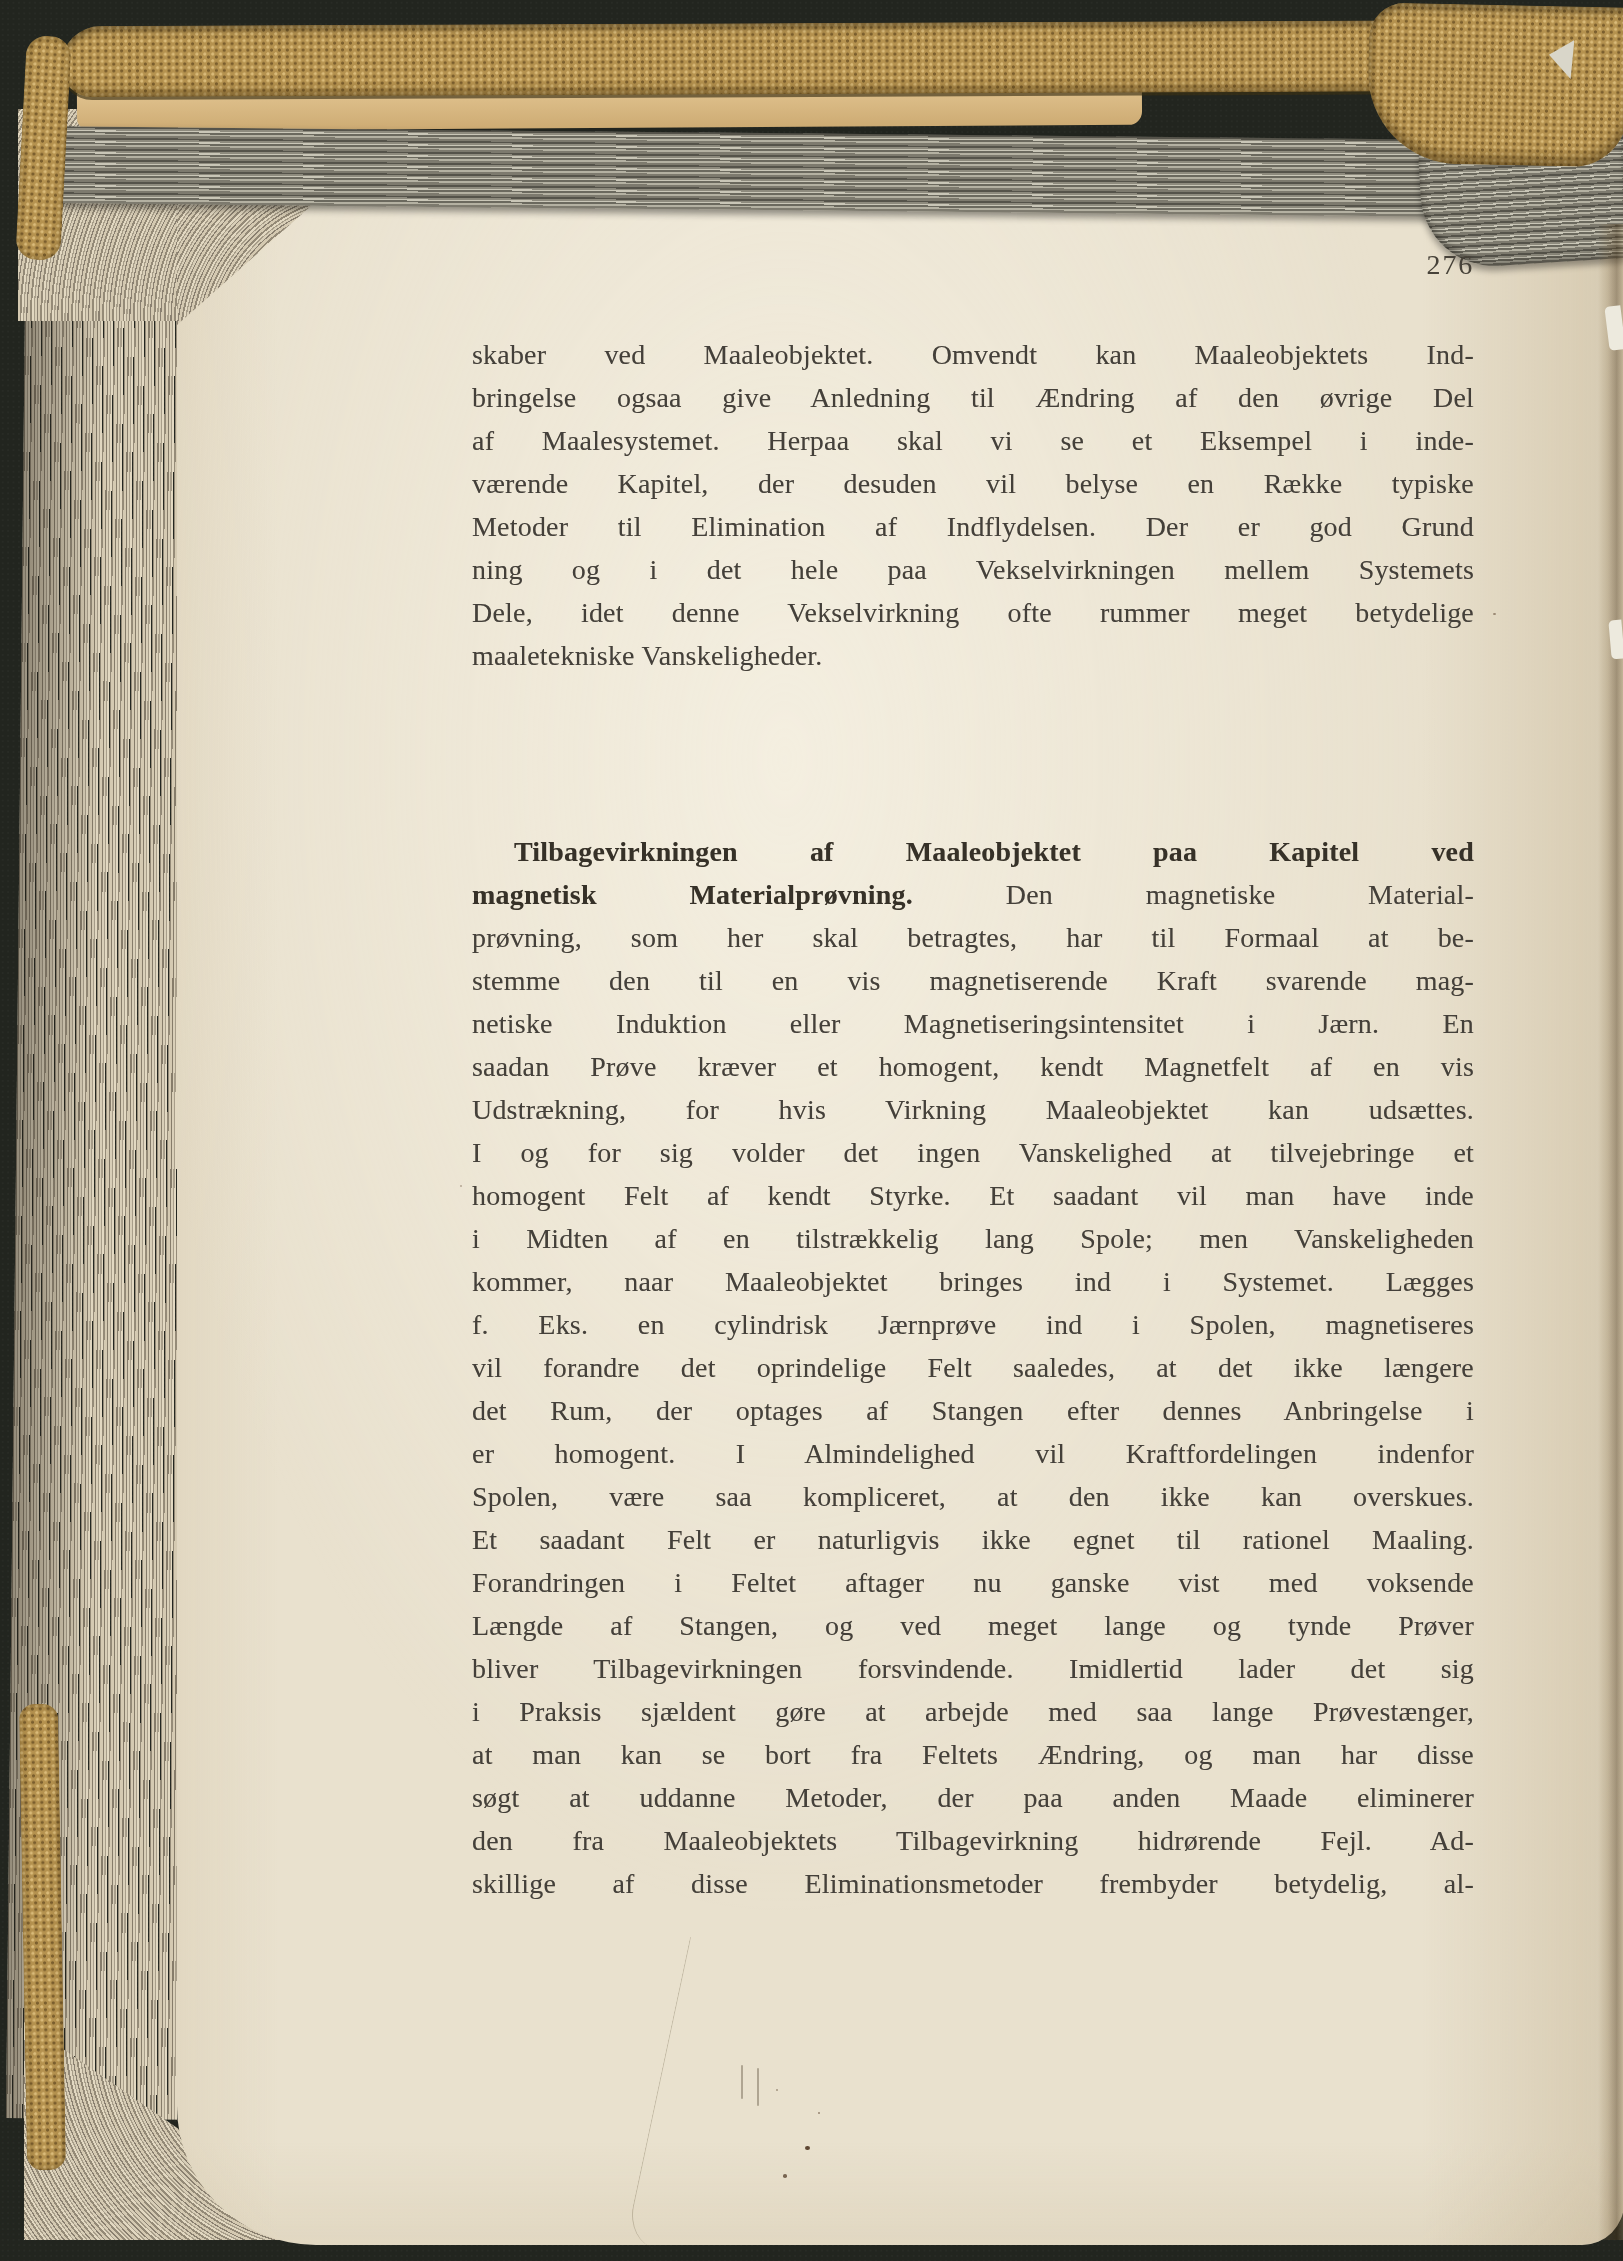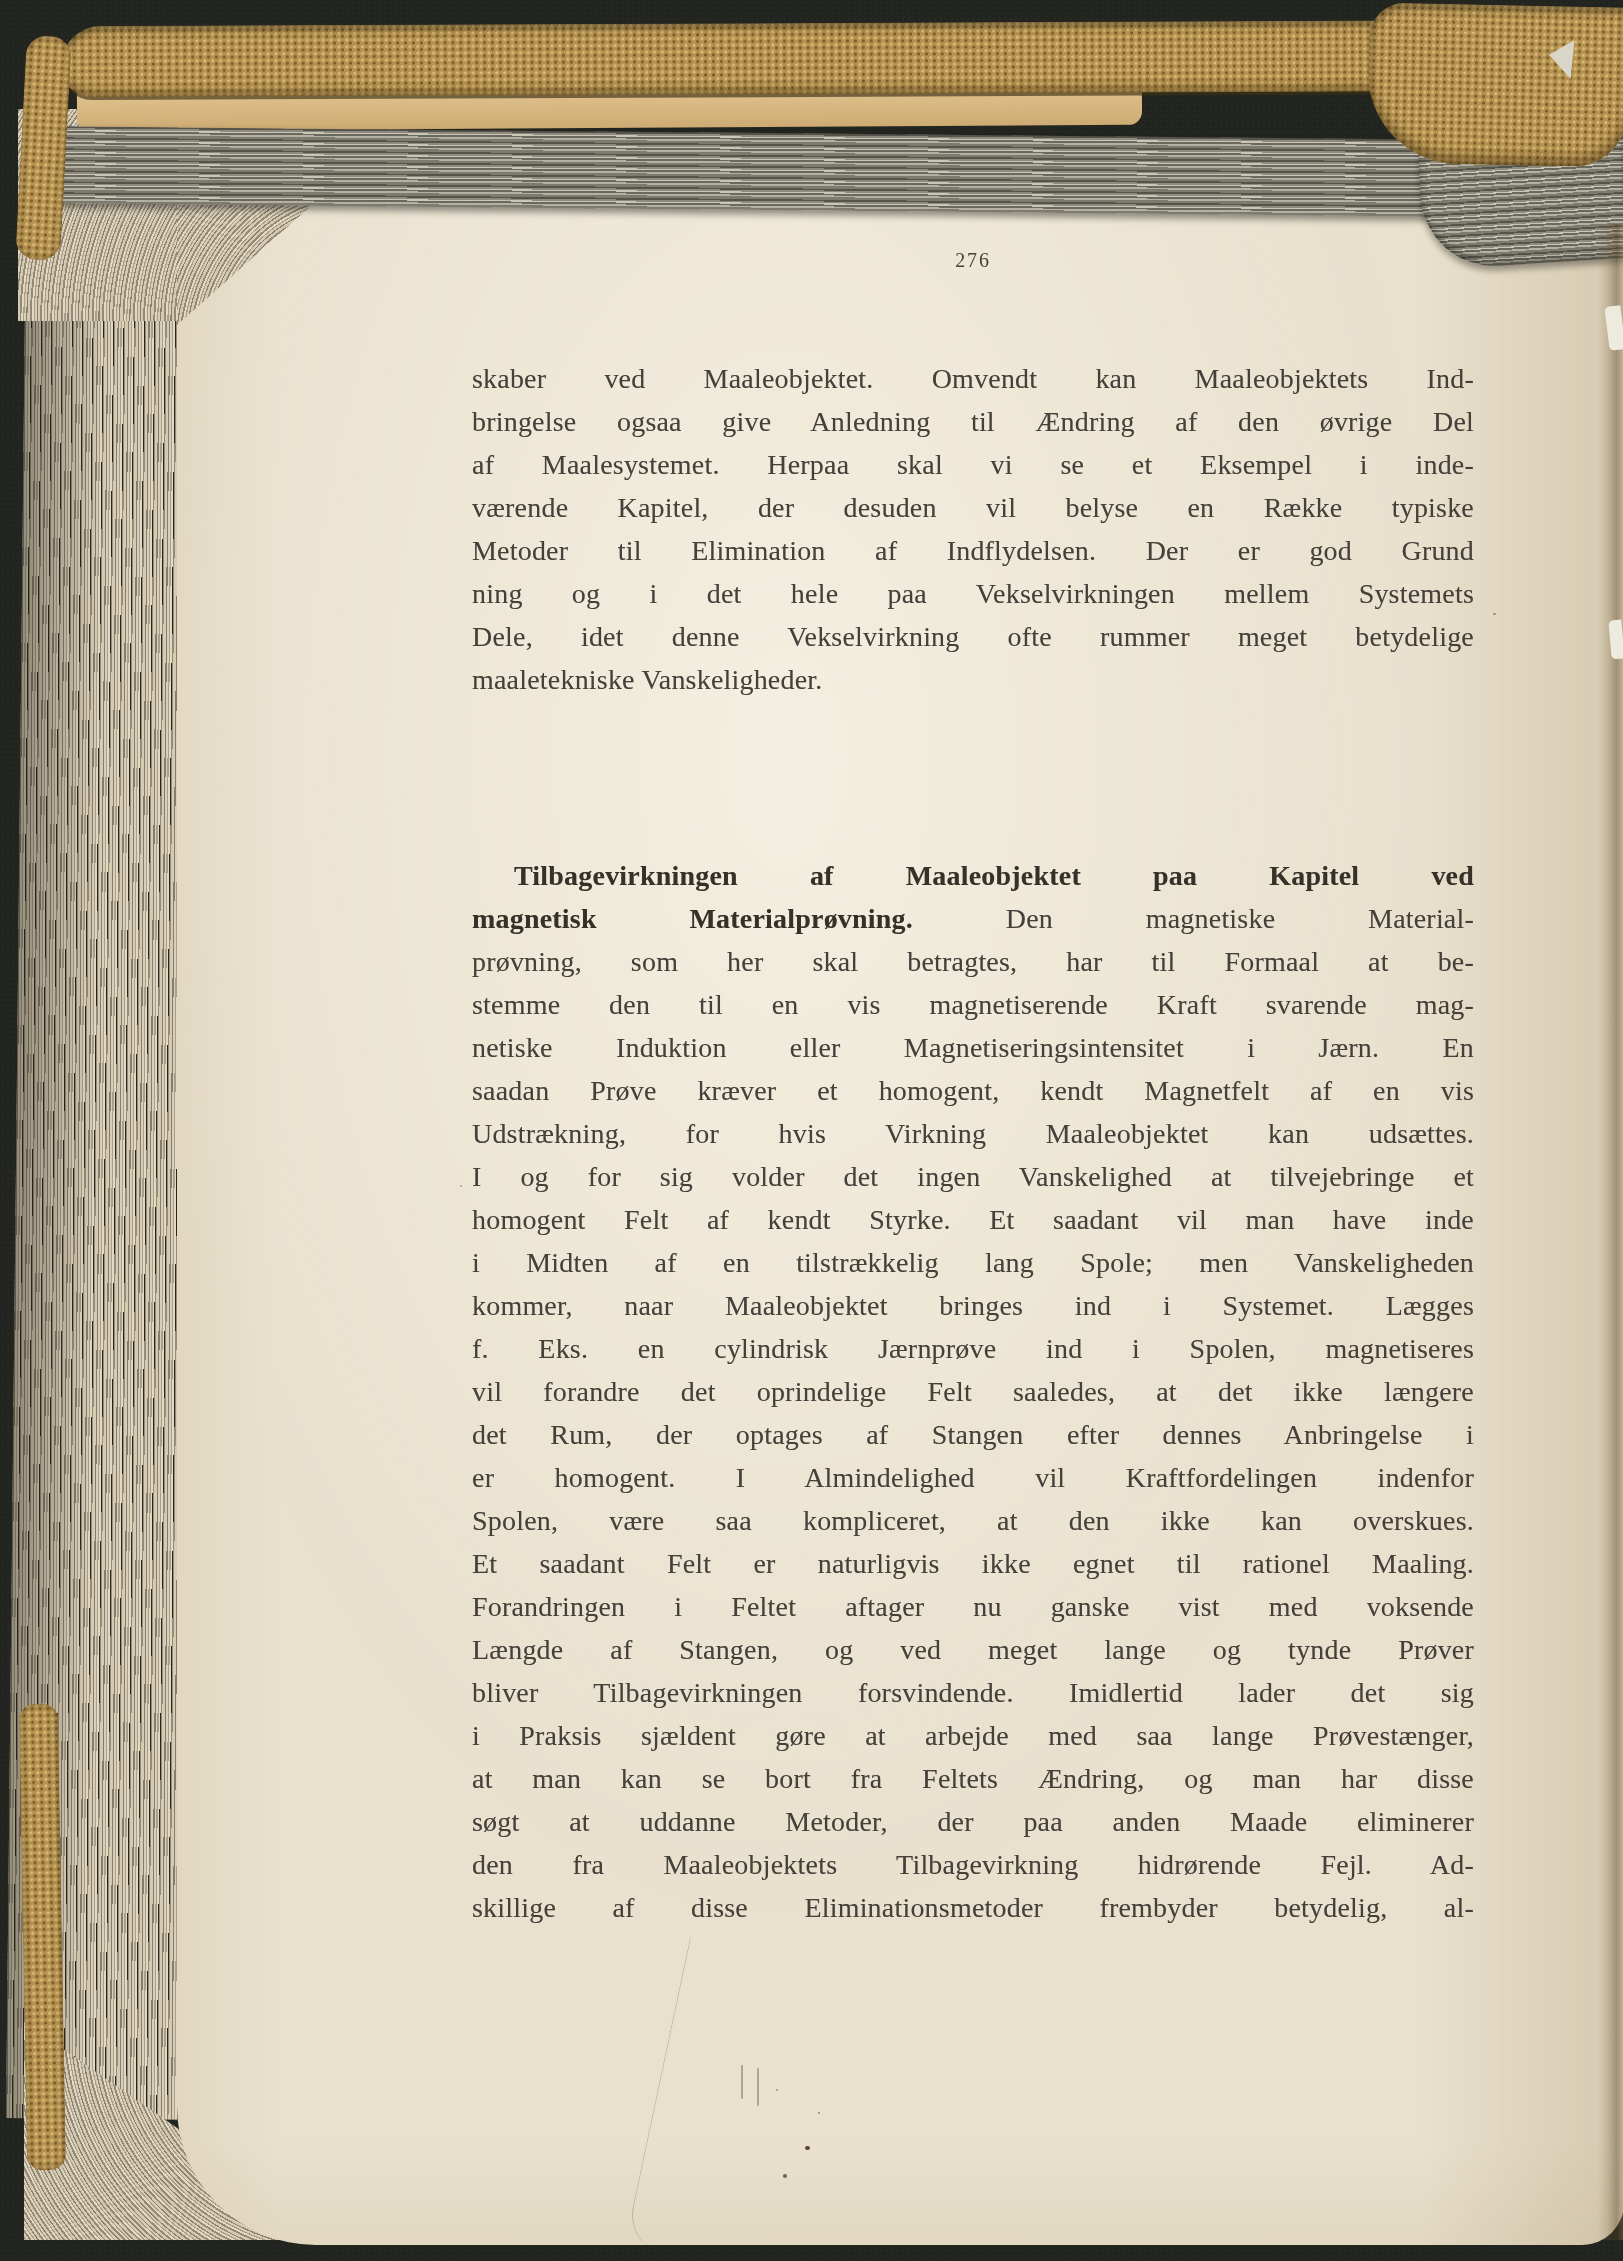--- a/index.html
+++ b/index.html
@@ -112,23 +112,23 @@
     position:absolute;right:0;top:224px;width:25.4px;height:2016px;
     background:linear-gradient(90deg, rgba(120,95,55,0) 0%, rgba(125,100,60,.22) 40%, rgba(78,58,28,.4) 75%, rgba(160,140,100,.35) 100%);
   }
   .tab-right{position:absolute;background:#edeade;border-radius:4.8px 0 0 4.8px;}
   .tab-right.t1{right:0;top:306px;width:15.7px;height:44px;transform:rotate(-7deg);}
   .tab-right.t2{right:0;top:620px;width:13.3px;height:39px;transform:rotate(-5deg);}
   
   .content{position:absolute;inset:0;color:#44403a;}
   .pagenum{
     position:absolute;left:472px;top:249px;width:1002px;
-    text-align:center;font-size:20px;letter-spacing:1.8px;color:#474239;
-  }
-  .tblock{position:absolute;left:472px;width:1002px;margin-top:24px;}
+    text-align:right;font-size:28px;letter-spacing:1.8px;color:#474239;
+  }
+  .tblock{position:absolute;left:472px;width:1002px;}
   .p1{top:333px;}
   .p2{top:830px;}
   .tline{
     font-size:28px;line-height:43px;height:43px;white-space:nowrap;
     text-align:justify;text-align-last:justify;
     letter-spacing:0.2px;color:#44403a;
     text-shadow:0 0 0.6px rgba(70,60,45,.25);
   }
   .tline.para-end{text-align-last:left;}
   .tline.indent{text-indent:42px;}

